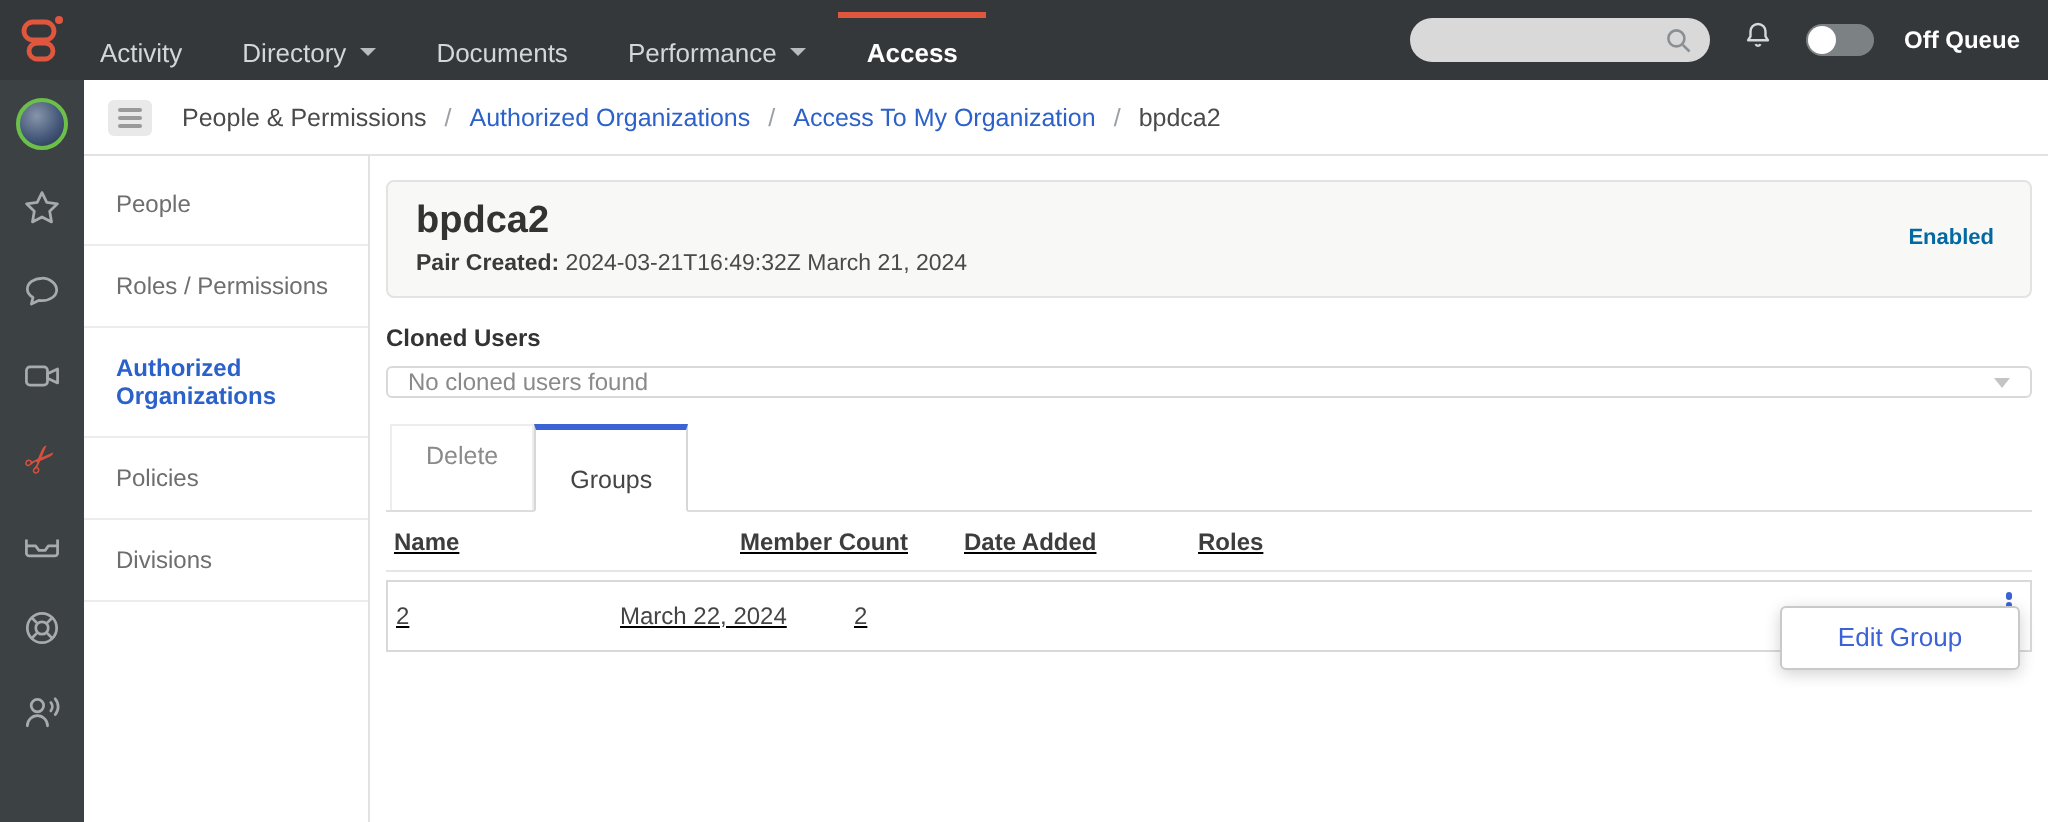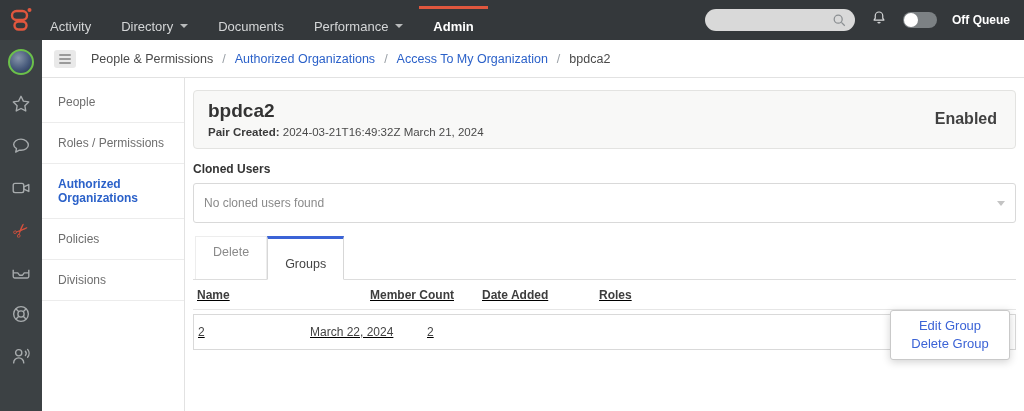--- a/index.html
+++ b/index.html
@@ -50,44 +50,44 @@
   .subsidebar { width:143px; border-right:1px solid #e2e2e2; padding-top:4px; flex-shrink:0; background:#fff; }
   .side-item { padding:13px 6px 13px 16px; font-size:12px; color:#6e6e6e; border-bottom:1px solid #ececec; cursor:pointer; }
   .side-item.active { color:#2b61c9; font-weight:bold; }
 
   .main { flex:1; padding:12px 8px 0 8px; position:relative; min-width:0; }
   .pair-card { background:#f8f8f7; border:1px solid #e3e3e1; border-radius:4px; padding:9px 14px 10px;
                display:flex; justify-content:space-between; }
   .pair-title { font-size:19px; font-weight:bold; color:#333; margin:0 0 4px 0; }
   .pair-meta { font-size:11.5px; color:#4a4a4a; margin:0; }
   .pair-meta b { color:#3a3a3a; }
-  .status { align-self:center; color:#404040; font-weight:bold; font-size:16px; padding-right:4px; }
+  .status { align-self:center; color:#0369a1; font-weight:bold; font-size:11px; padding-right:4px; }
 
   .cloned-label { margin-top:13px; font-size:12px; font-weight:bold; color:#333; }
-  .select { margin-top:7px; height:40px; border:1px solid #d9d9d9; border-radius:3px; background:#fff;
+  .select { margin-top:7px; height:16px; border:1px solid #d9d9d9; border-radius:3px; background:#fff;
             display:flex; align-items:center; justify-content:space-between; padding:0 10px;
             font-size:12px; color:#8a8a8a; cursor:pointer; }
   .sel-caret { width:0; height:0; border-left:4px solid transparent; border-right:4px solid transparent;
                border-top:5px solid #c4c4c4; }
 
   .tabs { margin-top:13px; display:flex; border-bottom:1px solid #dddddd; padding-left:2px; }
   .tab { font-size:12.5px; padding:8px 17px; color:#8a8a8a; border:1px solid #ededed; border-bottom:none; cursor:pointer; }
   .tab.active { background:#fff; border:1px solid #d7d7d7; border-top:3px solid #3b63d6; border-bottom:1px solid #fff;
                 margin-bottom:-1px; color:#444; padding-top:18px; }
 
   .table-wrap { position:relative;text-decoration:underline; }
   .thead { display:flex; padding:8px 4px 7px 4px; font-size:12px; font-weight:bold; color:#3d3d3d;
            border-bottom:1px solid #e6e6e6; }
   .c-name { width:173px; } .c-count { width:112px; } .c-date { width:117px; } .c-roles { flex:1; }
   .trow { display:flex; align-items:center; border:1px solid #d9d9d9; margin-top:4px; height:36px;
           padding:0 6px 0 4px; font-size:12px; color:#444; background:#fff; }
   .kebab { margin-left:auto; align-self:flex-start; margin-top:3px; display:flex; flex-direction:column;
            gap:1px; padding:2px 3px; cursor:pointer; }
   .kebab i { width:3.5px; height:3.5px; border-radius:50%; background:#3b63d6; display:block; }
-  .popup { position:absolute; top:30px; right:6px; width:120px; background:#fff; border:1px solid #c9c9c9;
+  .popup { position:absolute; top:47px; right:6px; width:120px; background:#fff; border:1px solid #c9c9c9;
            border-radius:3px; box-shadow:0 2px 8px rgba(0,0,0,0.18); padding:6px 4px; text-align:center; z-index:5; }
   .popup-item { font-size:13px; color:#3b63d6; line-height:18px; cursor:pointer; }
 </style>
 </head>
 <body>
 
 <div class="screen">
 
   <header class="topbar">
     <div class="logo">
@@ -106,21 +106,21 @@
         <span class="caret"></span>
       </div>
       <div class="nav-item">
         <span>Documents</span>
       </div>
       <div class="nav-item">
         <span>Performance</span>
         <span class="caret"></span>
       </div>
       <div class="nav-item active">
-        <span>Admin</span>
+        <span>Access</span>
       </div>
     </nav>
     <div class="topbar-right">
       <div class="search">
         <input type="text" value="" style="">
         <span class="search-icon">
           <svg width="16" height="16" viewBox="0 0 20 20" fill="none" stroke="#8b8f92" stroke-width="1.6">
             <circle cx="9" cy="9" r="5"></circle>
               <path d="M13 13l4.2 4.2"></path>
           </svg>
@@ -249,20 +249,19 @@
               <span class="c-date">March 22, 2024</span>
               <span class="c-roles">2</span>
               <span class="kebab">
                   <i></i>
                   <i></i>
                   <i></i>
                 </span>
             </div>
             <div class="popup">
               <div class="popup-item">Edit Group</div>
-              <div class="popup-item">Delete Group</div>
             </div>
           </div>
         </main>
       </div>
     </div>
   </div>
 </div>
 
 </body></html>

